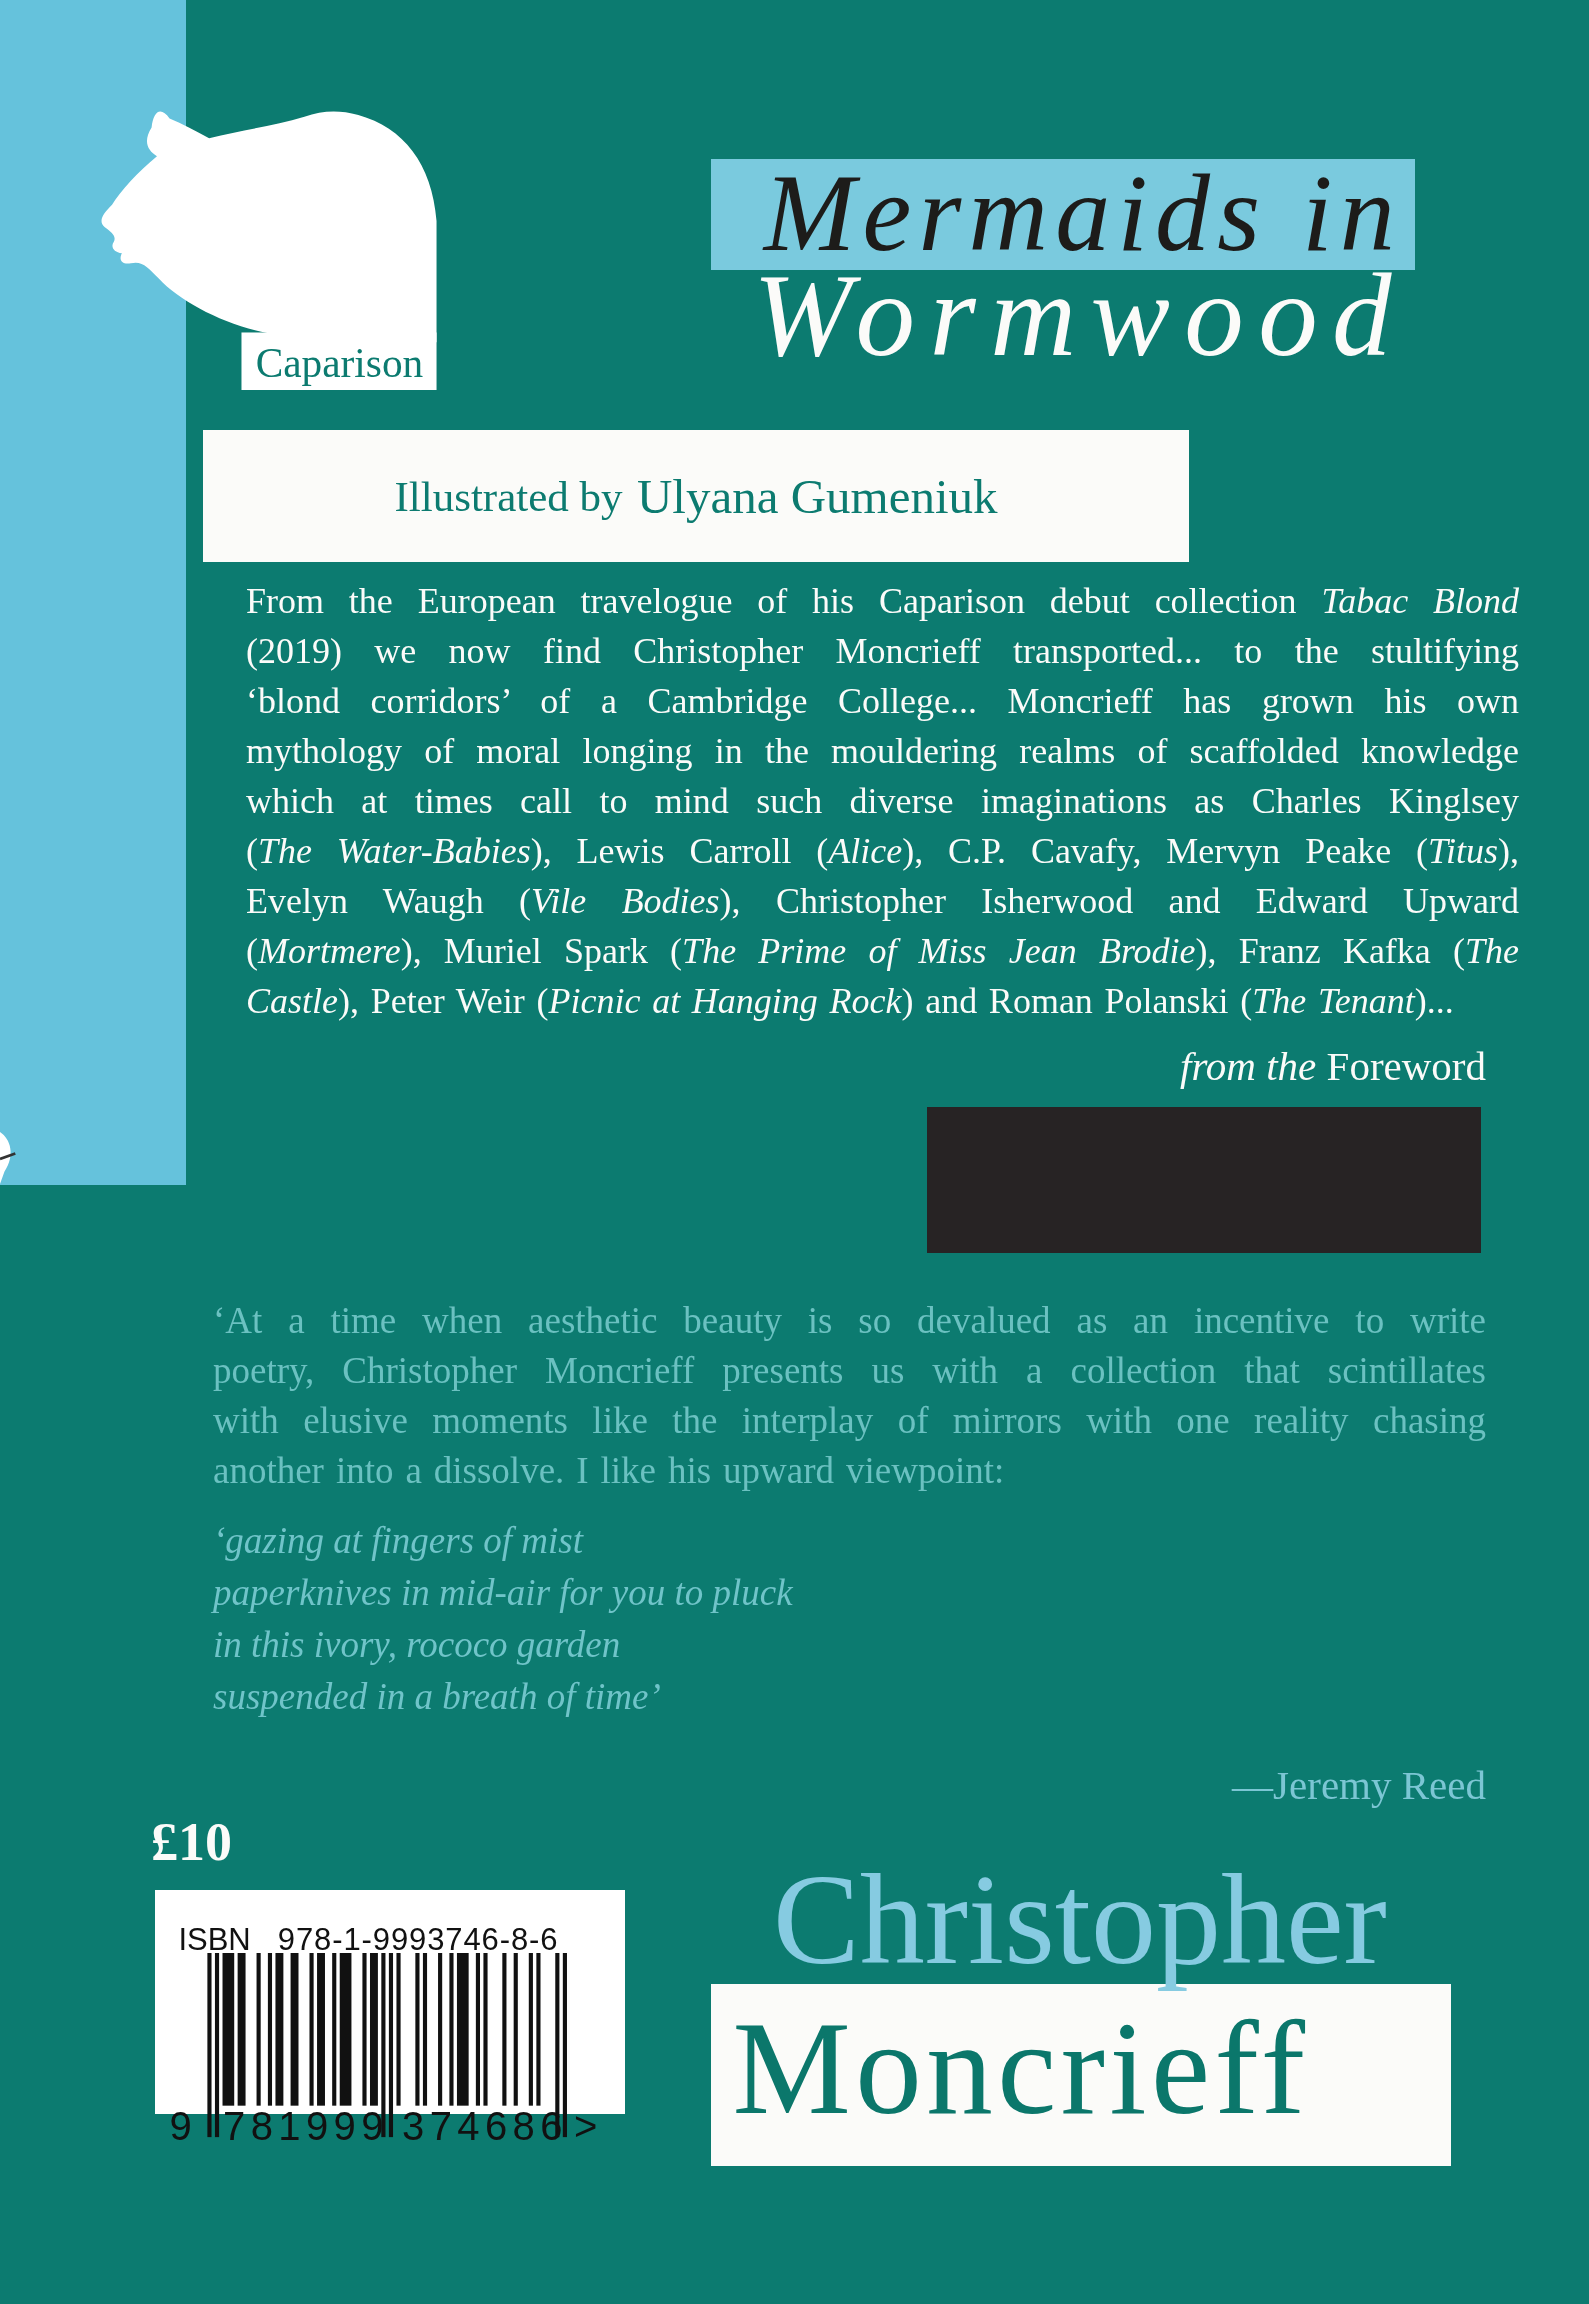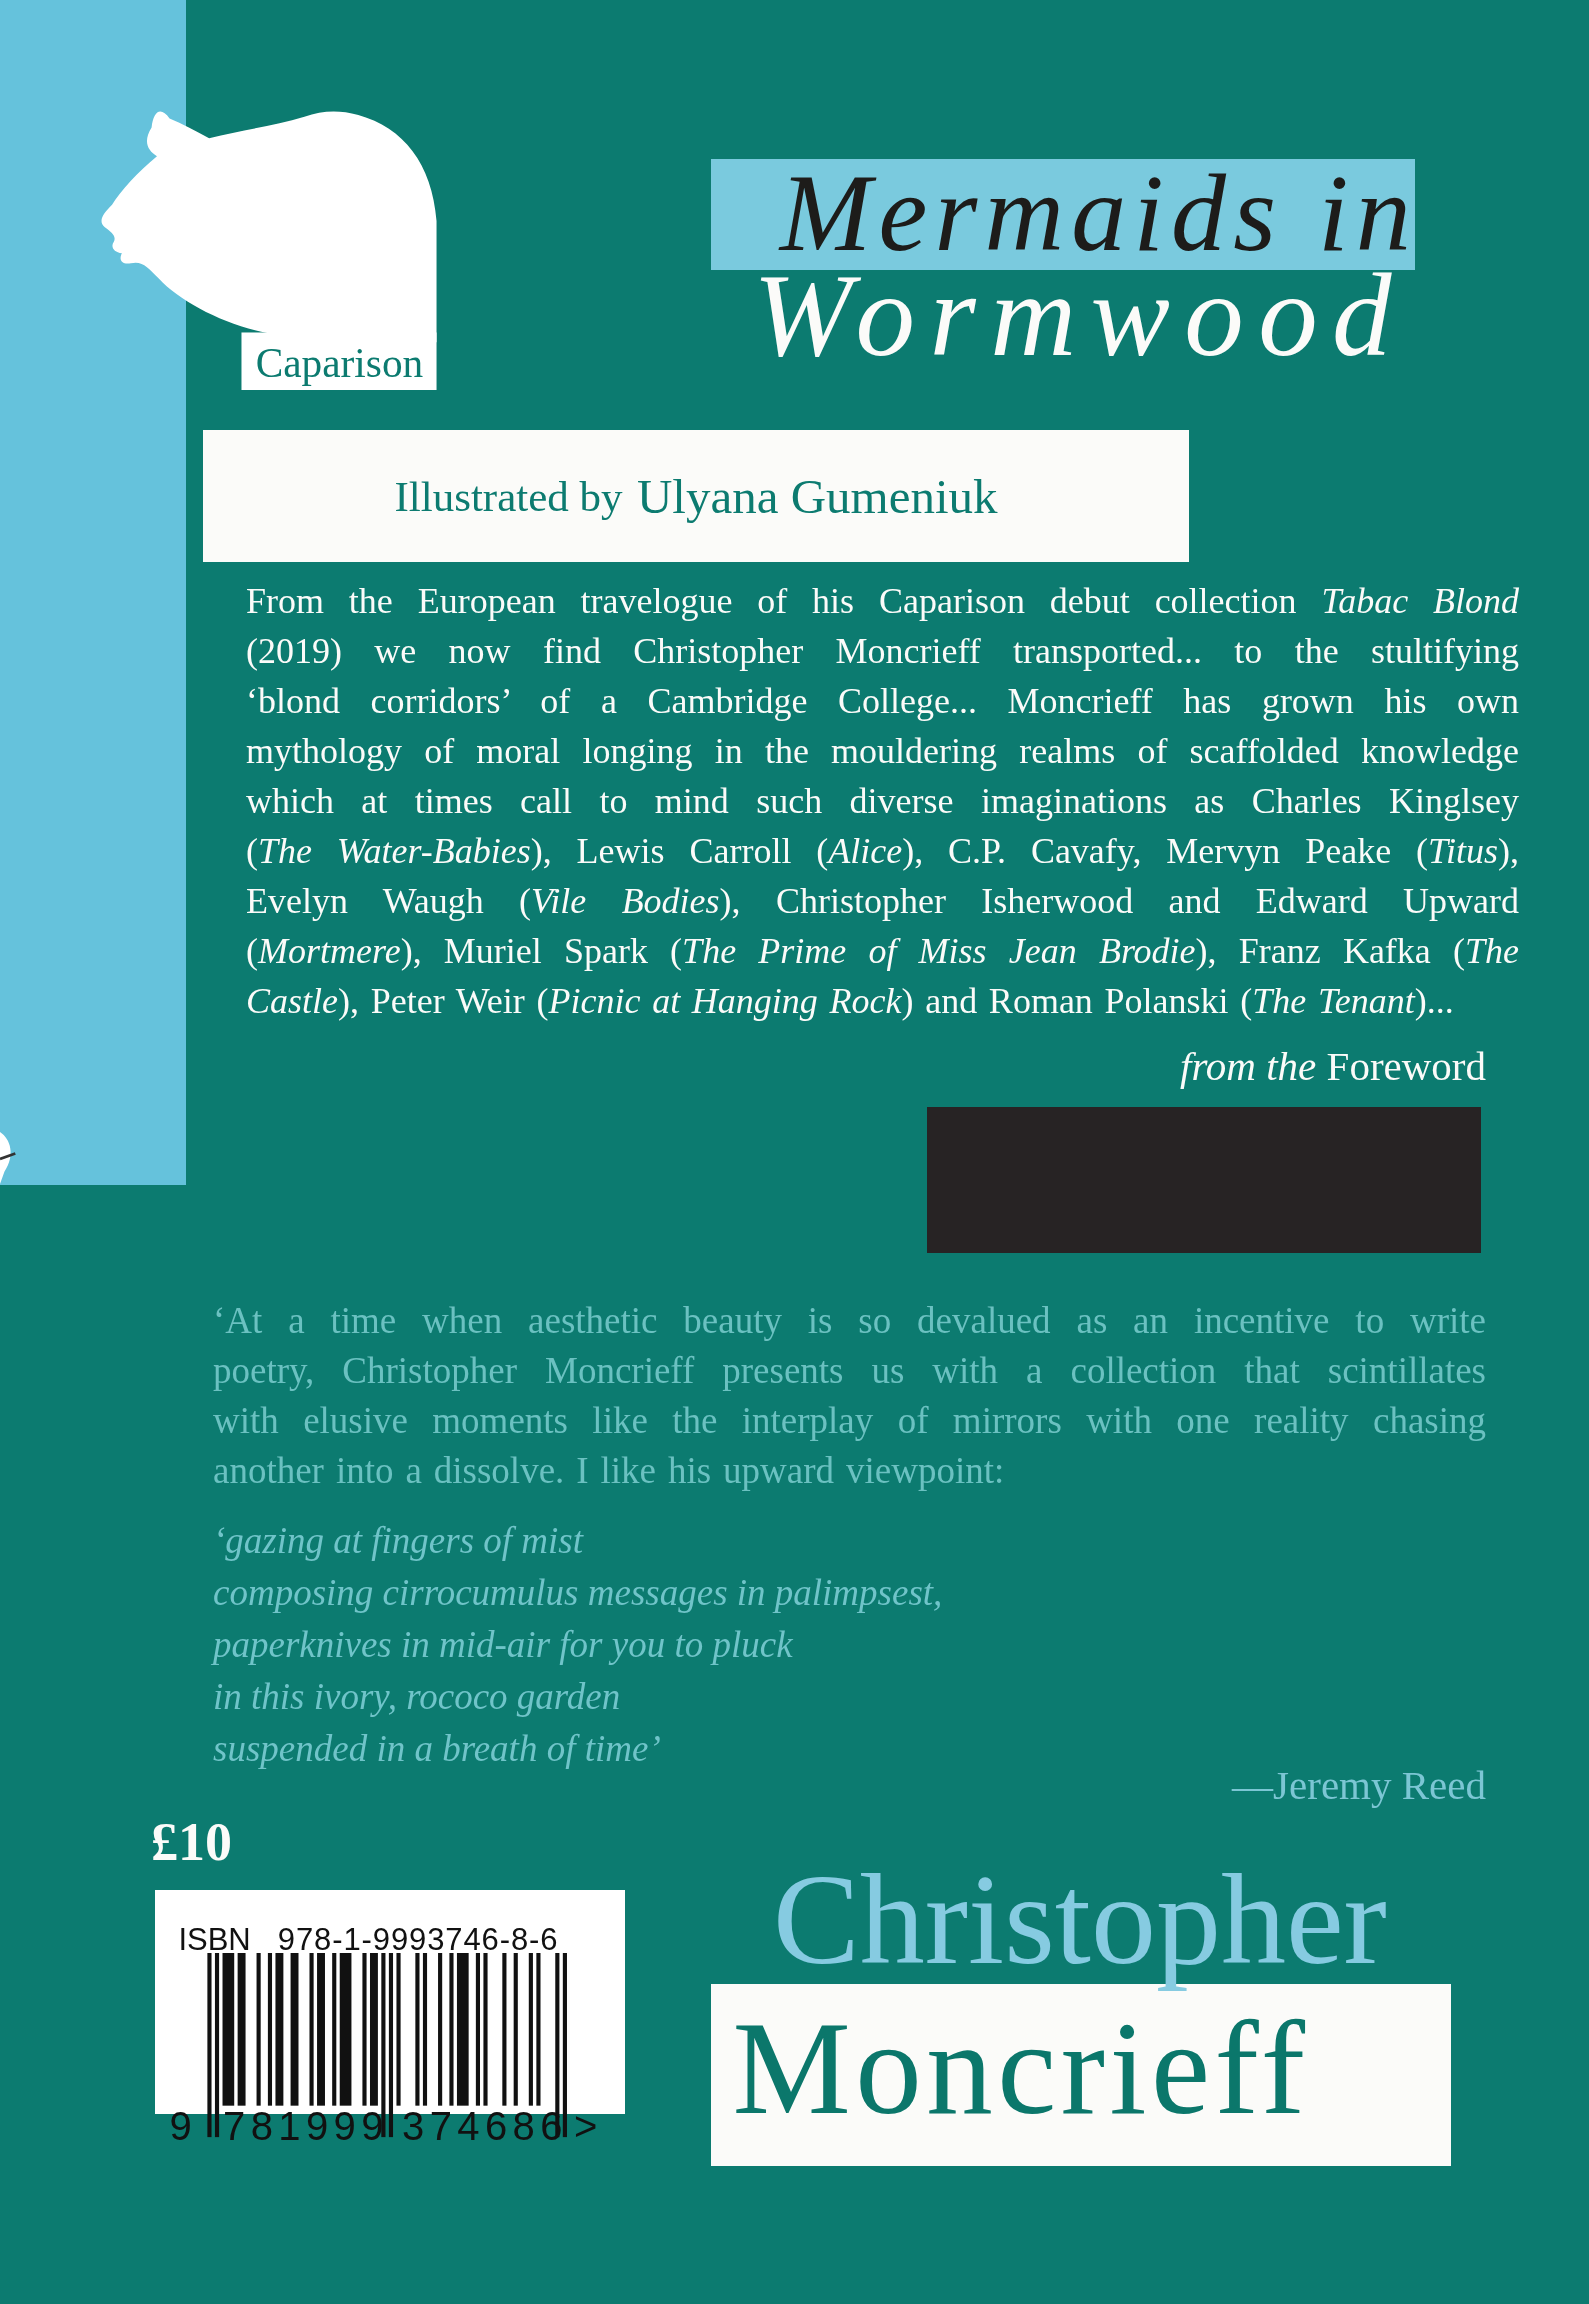--- a/index.html
+++ b/index.html
@@ -12,21 +12,21 @@
 
   
   #left-stripe{left:0; top:632; width:186px; height:1185px; background:var(--accent,#65c2dc);}
 
   
   #logo{left:90px; top:70px; width:347px; height:320px;}
 
   
   #title-band{left:711px; top:159px; width:704px; height:111px; background:var(--band,#7acade);}
   #title-line1{left:711px; top:155px; width:691px; text-align:right; font-style:italic;
-    font-size:110px; line-height:117px; letter-spacing:7.2px; color:var(--title,#1d1c1a); white-space:nowrap;padding-left:16px;}
+    font-size:110px; line-height:117px; letter-spacing:7.2px; color:var(--title,#1d1c1a); white-space:nowrap;}
   #title-line2{left:540px; top:254px; width:866px; text-align:right; font-style:italic;
     font-size:119px; line-height:122px; letter-spacing:14.4px; color:var(--white,#fbfbf9); white-space:nowrap;}
 
   
   #banner{left:203px; top:430px; width:986px; height:132px; background:var(--white,#fbfbf9);
     display:flex; align-items:center; justify-content:center; color:var(--bg,#0c7b70);}
   #banner .pre{font-size:43px;}
   #banner .name{font-size:49px; margin-left:14.4px;}
 
   
@@ -133,21 +133,20 @@
   <div class="abs" id="redaction"></div>
 
   <div class="abs justified" id="review-quote">
       <div>‘At a time when aesthetic beauty is so devalued as an incentive to write</div>
       <div>poetry, Christopher Moncrieff presents us with a collection that scintillates</div>
       <div>with elusive moments like the interplay of mirrors with one reality chasing</div>
       <div>another into a dissolve. I like his upward viewpoint:</div>
     </div>
   <div class="abs" id="review-poem">
       <div>‘gazing at fingers of mist</div>
-      <div>composing cirrocumulus messages in palimpsest,</div>
       <div>paperknives in mid-air for you to pluck</div>
       <div>in this ivory, rococo garden</div>
       <div>suspended in a breath of time’</div>
     </div>
   <div class="abs" id="review-attrib">—Jeremy Reed</div>
 
   <div class="abs" id="price">£10</div>
 
   <div class="abs" id="barcode-panel">
     <div id="isbn-line">

